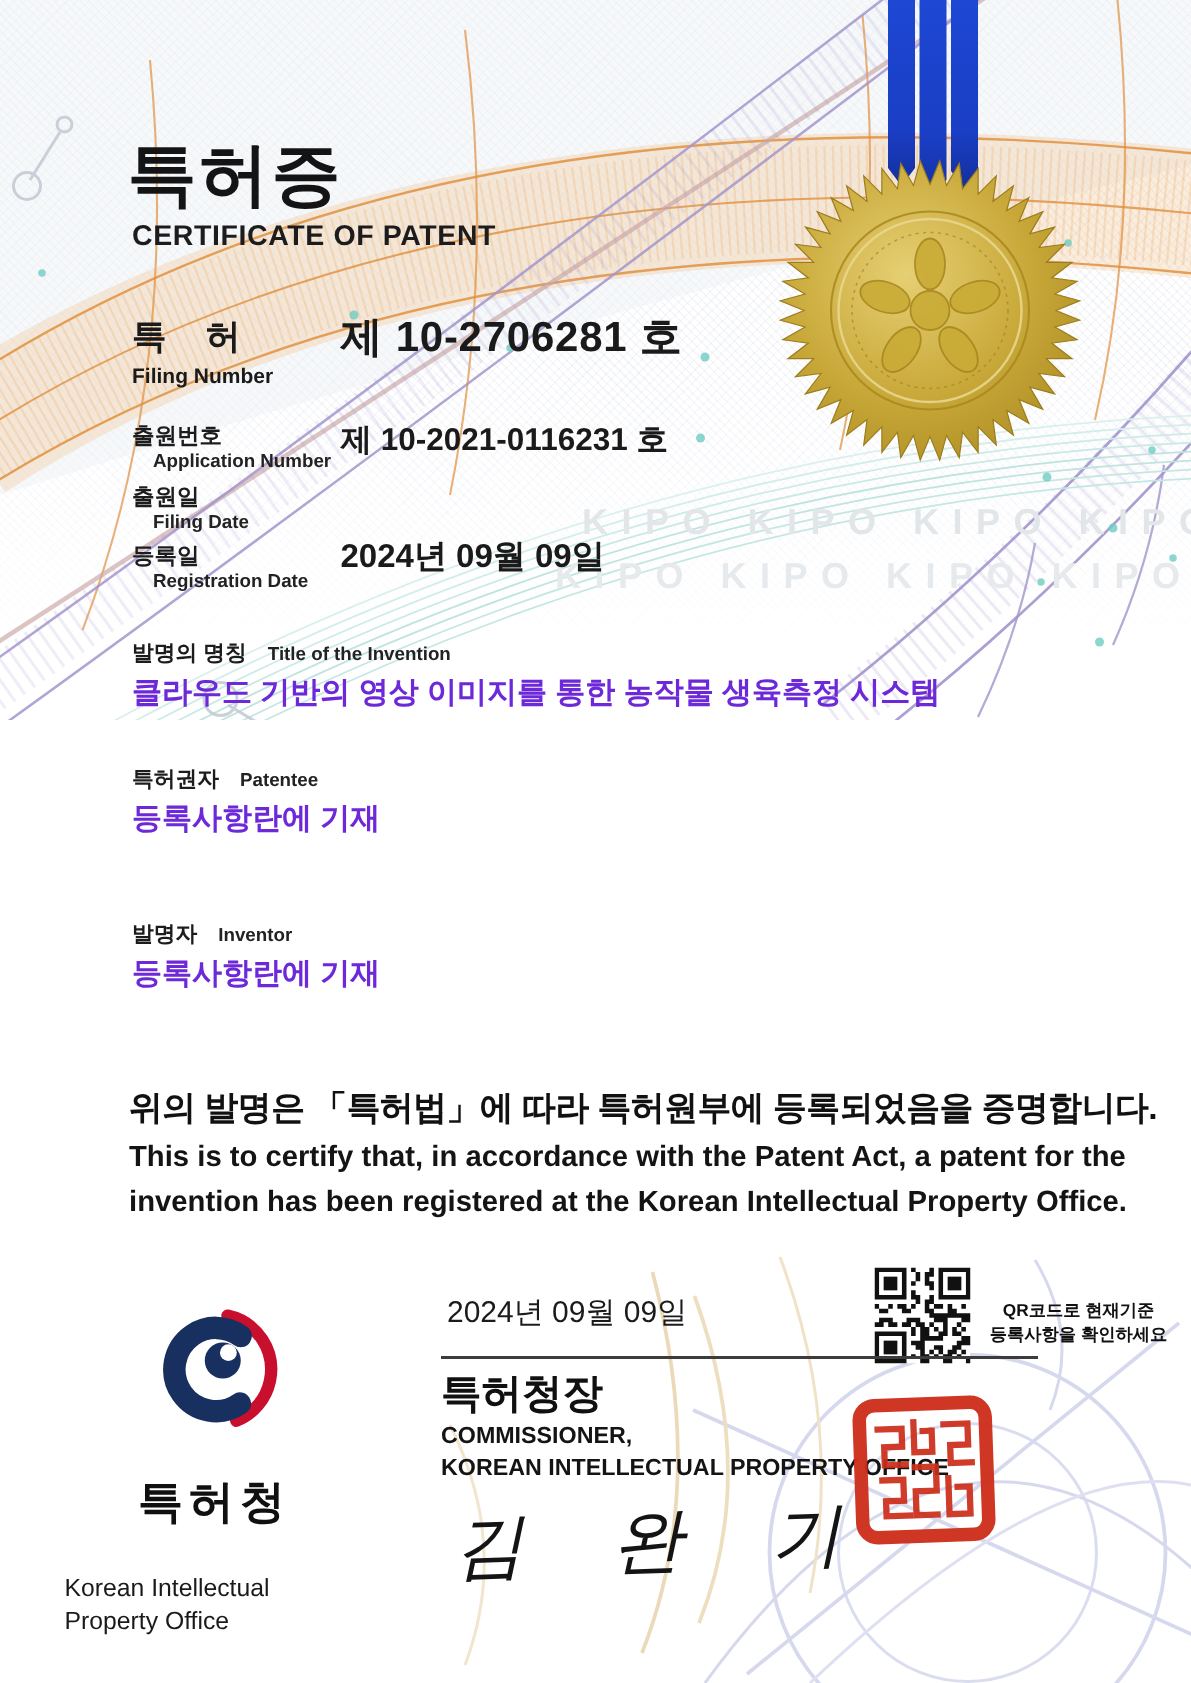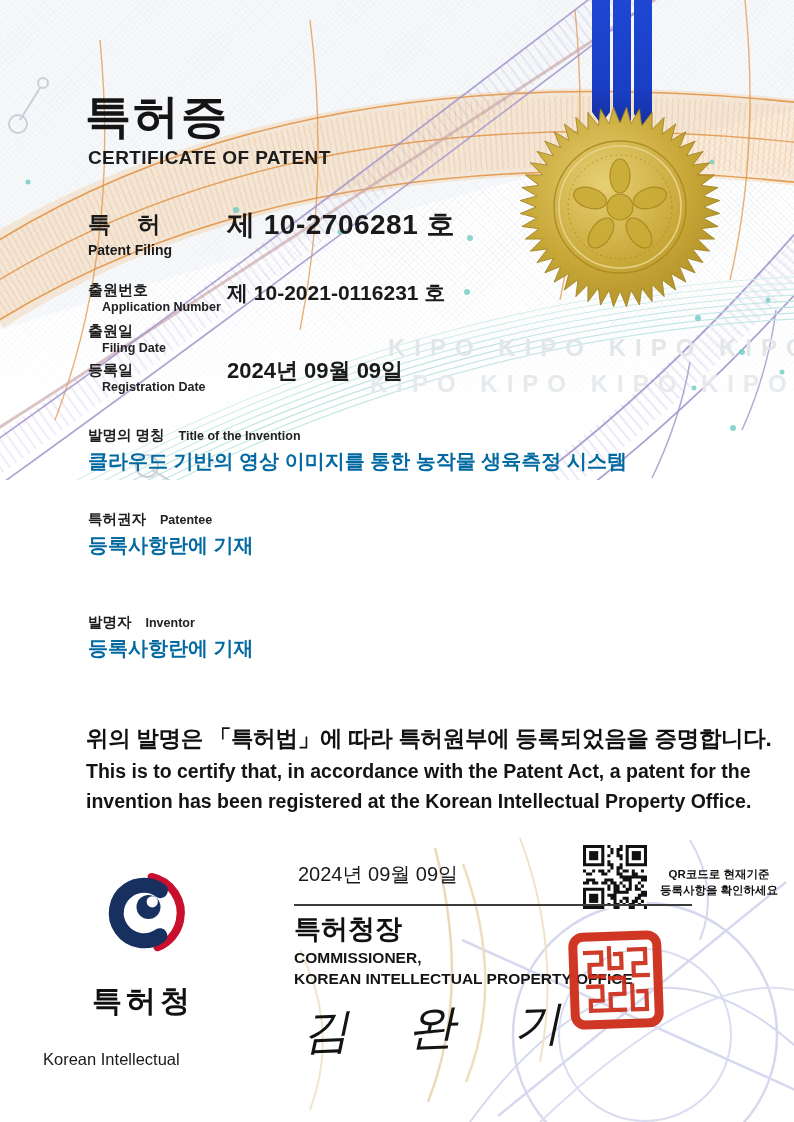--- a/index.html
+++ b/index.html
@@ -15,21 +15,21 @@
   .lbl-big-en{left:88px;top:242px;font-size:14px;font-weight:700;}
   .val-patent{left:227px;top:206px;font-size:28px;font-weight:800;letter-spacing:0.5px;}
 
   .f-ko{font-size:15px;font-weight:700;color:#1c1c1c;}
   .f-en{font-size:12.5px;font-weight:600;color:#222;padding-left:14px;}
   .v-md{font-size:21px;font-weight:700;}
   .v-date{font-size:22px;font-weight:700;}
 
   .sec-label .ko{font-size:14.5px;font-weight:600;color:#1c1c1c;}
   .sec-label .en{font-size:12.5px;font-weight:600;color:#222;margin-left:14px;text-align:right;}
-  .sec-value{font-size:20px;font-weight:700;color:#0369a1;}
+  .sec-value{font-size:20px;font-weight:700;color:#6d28d9;}
 
   .stmt-ko{left:86px;top:723px;font-size:22.5px;font-weight:700;letter-spacing:-0.3px;color:#111;}
   .stmt-en{left:86px;top:757px;width:668px;font-size:19.5px;font-weight:700;line-height:29.5px;color:#141414;}
 
   .issue-date{left:298px;top:861px;font-size:20px;font-weight:500;color:#1b1b1b;}
   .qr-caption{left:650px;top:866px;width:138px;text-align:center;font-size:11.5px;font-weight:700;line-height:16px;color:#111;}
   .rule{left:294px;top:904px;width:398px;height:2px;background:#3c3c3c;}
   .comm-ko{left:294px;top:911px;font-size:27px;font-weight:800;color:#101010;}
   .comm-en{left:294px;top:948px;font-size:15.5px;font-weight:800;line-height:20.5px;color:#141414;}
 
@@ -174,21 +174,21 @@
         <ellipse cx="90" cy="198" rx="10" ry="17" transform="rotate(288 90 198)"></ellipse>
         <circle cx="120" cy="207" r="13"></circle>
       </g>
     </g>
   </svg>
 
   <div class="abs title-ko">특허증</div>
   <div class="abs title-en">CERTIFICATE OF PATENT</div>
 
   <div class="abs lbl-big-ko">특 허</div>
-  <div class="abs lbl-big-en">Patent Filing</div>
+  <div class="abs lbl-big-en">Filing Number</div>
   <div class="abs val-patent">제 10-2706281 호</div>
 
   <div class="abs f-ko" style="left:88px;top:281px">출원번호</div>
   <div class="abs f-en" style="left:88px;top:300px">Application Number</div>
   <div class="abs v-md" style="left:227px;top:279px">제 10-2021-0116231 호</div>
 
   <div class="abs f-ko" style="left:88px;top:322px">출원일</div>
   <div class="abs f-en" style="left:88px;top:341px">Filing Date</div>
 
   <div class="abs f-ko" style="left:88px;top:361px">등록일</div>
@@ -258,15 +258,16 @@
 
   <svg class="abs" style="left:99px;top:867px" width="90" height="92" viewBox="0 0 120 120">
     <circle cx="60" cy="60" r="49" fill="none" stroke="#c8102e" stroke-width="11" stroke-linecap="round" stroke-dasharray="125 400" transform="rotate(-78 60 60)"></circle>
     <circle cx="60" cy="60" r="37" fill="none" stroke="#17305f" stroke-width="20" stroke-linecap="round" stroke-dasharray="162 400" transform="rotate(55 60 60)"></circle>
     <circle cx="66" cy="52" r="16" fill="#17305f"></circle>
     <circle cx="71" cy="45" r="7.5" fill="#ffffff"></circle>
   </svg>
   <div class="abs logo-ko">특허청</div>
   <div class="abs logo-en">
     <div>Korean Intellectual</div>
+    <div>Property Office</div>
   </div>
 
 </div>
 
 </body></html>

